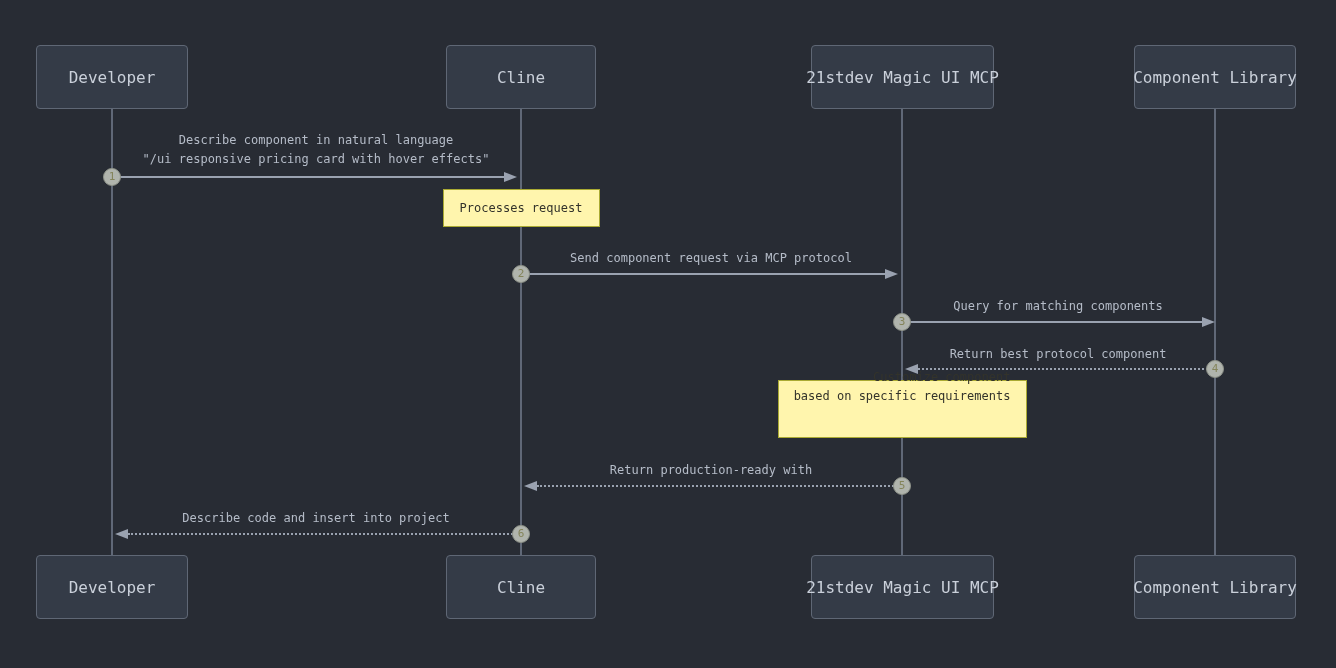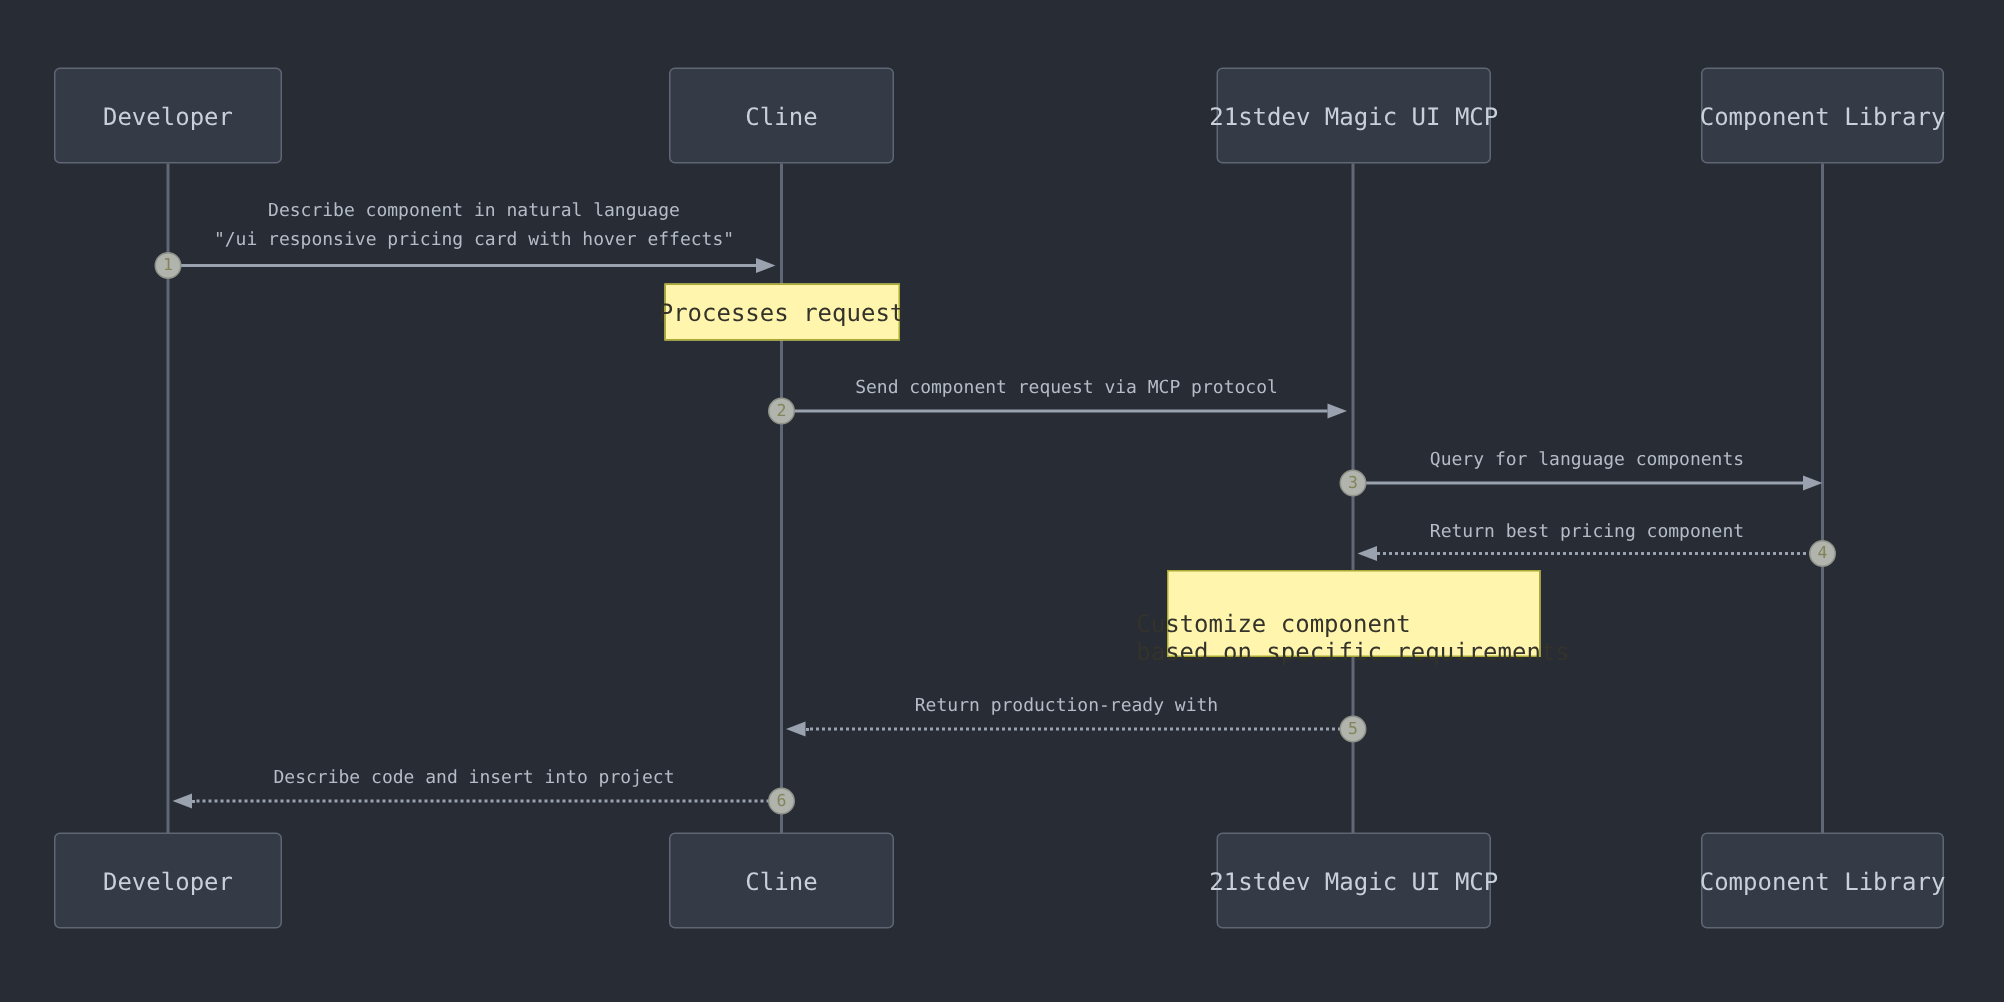--- a/index.html
+++ b/index.html
@@ -25,22 +25,22 @@
   .head-left  { position:absolute; width:0; height:0; border-top:5px solid transparent;
     border-bottom:5px solid transparent; border-right:13px solid #9aa2b0; z-index:2; }
   .seq-circle {
     position:absolute; width:18px; height:18px; border-radius:50%;
     background:#b0b4ad; border:1px solid #8e9289; box-sizing:border-box;
     color:#84845a; font-size:11px; line-height:16px; text-align:center; z-index:3;
   }
   .note-box { position:absolute; background:#fff5ad; border:1px solid #aaaa33; box-sizing:border-box; z-index:1; }
   .note-text {
     position:absolute; transform:translateX(-50%); display:flex; flex-direction:column;
-    justify-content:center; align-items:flex-start; text-align:center; white-space:nowrap;
-    color:#33332b; font-size:16px; line-height:19px; z-index:2;
+    justify-content:center; align-items:flex-end; text-align:center; white-space:nowrap;
+    color:#33332b; font-size:12px; line-height:19px; z-index:2;
   }
 </style>
 </head>
 <body>
 
 <div class="diagram">
 
   <div class="lifeline" style="left:111px"></div>
   <div class="lifeline" style="left:520px"></div>
   <div class="lifeline" style="left:901px"></div>
@@ -86,35 +86,35 @@
   </div>
 
   <div class="msg-label" style="left:711px;top:249px">
     <div>Send component request via MCP protocol</div>
   </div>
   <div class="msg-line" style="left:521px;top:273px;width:364px"></div>
   <div class="head-right" style="left:885px;top:269px"></div>
   <div class="seq-circle" style="left:512px;top:265px">2</div>
 
   <div class="msg-label" style="left:1058px;top:297px">
-    <div>Query for language components</div>
+    <div>Query for matching components</div>
   </div>
   <div class="msg-line" style="left:902px;top:321px;width:300px"></div>
   <div class="head-right" style="left:1202px;top:317px"></div>
   <div class="seq-circle" style="left:893px;top:313px">3</div>
 
   <div class="msg-label" style="left:1058px;top:345px">
-    <div>Return best pricing component</div>
+    <div>Return best protocol component</div>
   </div>
   <div class="msg-line dotted" style="left:918px;top:368px;width:290px"></div>
   <div class="head-left" style="left:905px;top:364px"></div>
   <div class="seq-circle" style="left:1206px;top:360px">4</div>
 
   <div class="note-box" style="left:778px;top:380px;width:249px;height:58px"></div>
-  <div class="note-text" style="left:902px;top:396px;height:58px">
+  <div class="note-text" style="left:902px;top:358px;height:58px">
     <div>Customize component</div>
     <div>based on specific requirements</div>
   </div>
 
   <div class="msg-label" style="left:711px;top:461px">
     <div>Return production-ready with</div>
   </div>
   <div class="msg-line dotted" style="left:537px;top:485px;width:357px"></div>
   <div class="head-left" style="left:524px;top:481px"></div>
   <div class="seq-circle" style="left:893px;top:477px">5</div>

